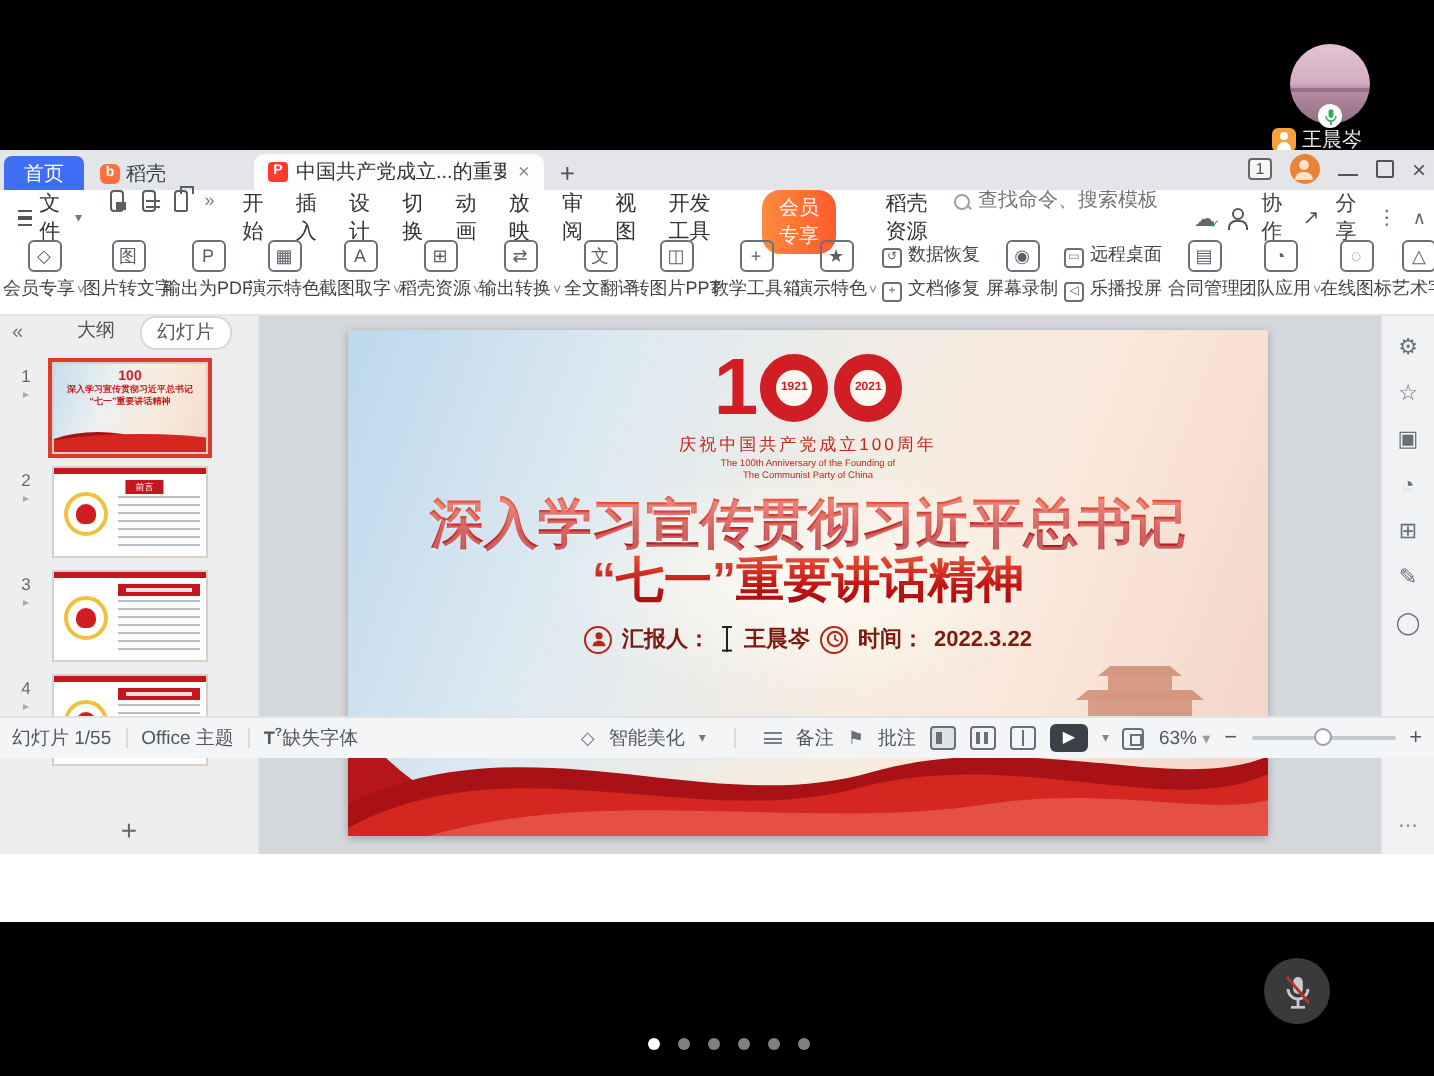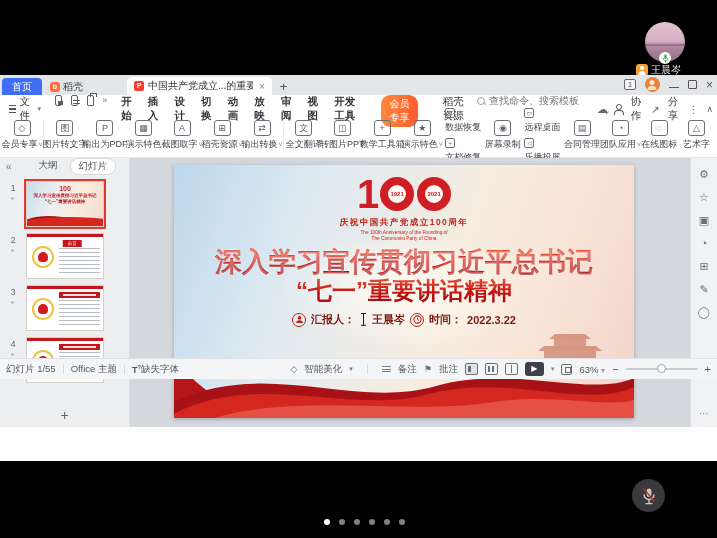--- a/index.html
+++ b/index.html
@@ -49,21 +49,21 @@
   .file-btn { display:flex; align-items:center; gap:4px; padding:0 5px; }
   .burger { width:10px; height:8px; display:flex; flex-direction:column; justify-content:space-between; }
   .burger i { display:block; height:1.2px; background:#555; }
   .caret { font-size:7px; color:#777; }
   .qa-ico { position:relative; width:12px; height:11px; border:1.1px solid #5a5f66; border-radius:2px; margin-left:9px; }
   .qa-save::after { content:""; position:absolute; left:2px; bottom:0; width:5px; height:4px; background:#5a5f66; }
   .qa-grid::after { content:""; position:absolute; left:1px; top:4px; width:7px; height:1.1px; background:#5a5f66; box-shadow:0 3px 0 #5a5f66; }
   .qa-print { border-radius:2px 2px 1px 1px; }
   .qa-print::before { content:""; position:absolute; left:2px; top:-3px; width:5px; height:3px; border:1px solid #5a5f66; border-bottom:none; }
   .more-chev { color:#777; font-size:9px; margin:0 6px 0 8px; }
-  .menu-item { padding:0 8px;font-weight:bold; }
+  .menu-item { padding:0 8px; }
   .pill { background:linear-gradient(90deg,#ff8a3c,#ff5b2e); color:#fff; border-radius:9px; padding:2px 8px; font-size:10px; margin:0 18px; }
   .menu-res { padding:0 7px; }
   .searchbox { display:flex; align-items:center; gap:4px; margin-left:6px; color:#9aa0a8; }
   .s-ico { position:relative; width:8px; height:8px; }
   .s-ico::before { content:""; position:absolute; left:0; top:0; width:6px; height:6px; border:1.2px solid #9aa0a8; border-radius:50%; }
   .s-ico::after { content:""; position:absolute; left:6px; top:6px; width:3px; height:1.2px; background:#9aa0a8; transform:rotate(45deg); }
   .searchbox input { border:none; outline:none; font-size:10px; color:#777; width:108px; background:transparent; }
   .mb-right { margin-left:auto; display:flex; align-items:center; gap:8px; color:#444; }
   .cloud { font-size:11px; color:#666; position:relative; }
   .cloud i { position:absolute; right:-2px; bottom:0; font-style:normal; font-size:6px; color:#2fae57; }
@@ -76,21 +76,21 @@
   .mb-right span.lbl { font-size:10.5px; }
 
   
   .ribbon { height:44px; background:#fff; border-bottom:1px solid #e4e6ea; display:flex; align-items:center; padding:0 2px; }
   .rb-item { width:40px; display:flex; flex-direction:column; align-items:center; gap:2px; }
   .rb-ico { width:17px; height:16px; border:1.1px solid #6a7078; border-radius:3px; color:#5a5f66; font-size:9px; line-height:15px; text-align:center; }
   .rb-label { font-size:9px; color:#40454c; white-space:nowrap; }
   .rb-item.dd .rb-label::after { content:"˅"; font-size:7px; color:#888; margin-left:1px; }
   .rb-sep { width:1px; height:30px; background:#e8eaec; margin:0 1px; }
   .rb-stack { display:flex; flex-direction:column; gap:4px; margin:0 3px; }
-  .rb-srow { display:flex; align-items:flex-start; gap:3px; font-size:9px; color:#40454c; white-space:nowrap;flex-direction:column; }
+  .rb-srow { display:flex; align-items:flex-end; gap:3px; font-size:9px; color:#40454c; white-space:nowrap; }
   .rb-srow .g { width:10px; height:10px; border:1px solid #6a7078; border-radius:2px; font-size:6px; line-height:9px; text-align:center; color:#5a5f66; }
 
   
   .workspace { position:relative; height:269px; background:#d4d7db; display:flex; }
 
   
   .lpanel { width:130px; background:#eceef0; border-right:1px solid #dcdee2; position:relative; }
   .lp-head { height:17px; display:flex; align-items:center; font-size:9.5px; color:#555; }
   .lp-collapse { padding:0 6px; color:#777; font-size:10px; }
   .lp-tabs { flex:1; display:flex; justify-content:center; gap:4px; }
@@ -125,21 +125,21 @@
   .slide { position:absolute; left:44px; top:7px; width:460px; height:253px; overflow:hidden;
     background:linear-gradient(110deg,#bdd8ec 0%,#dfeaf1 28%,#f7ecdf 58%,#f9e6d9 75%,#f2d2c6 100%);
     box-shadow:0 1px 4px rgba(0,0,0,.25); text-align:center; }
   .slide .glow { position:absolute; left:20%; top:25%; width:60%; height:50%;
     background:radial-gradient(ellipse at center,rgba(255,252,244,.95),rgba(255,252,244,0) 65%); }
   .logo100 { position:relative; display:flex; justify-content:center; align-items:center; gap:3px; margin-top:9px; }
   .logo100 .one { font-size:40px; font-weight:900; color:#d01e24; line-height:40px; letter-spacing:-2px; }
   .ring { width:34px; height:34px; border-radius:50%; border:8px solid #d01e24; background:#fdf8f2;
     display:flex; align-items:center; justify-content:center; }
   .ring span { font-size:6px; font-weight:bold; color:#d01e24; }
-  .logo-cap { position:relative; font-size:8.5px; font-weight:bold; color:#c3261c; letter-spacing:1.5px; margin-top:3px; }
+  .logo-cap { position:relative; font-size:8.5px; font-weight:normal; color:#c3261c; letter-spacing:1.5px; margin-top:3px; }
   .logo-en { position:relative; font-size:5px; color:#c3261c; line-height:6px; transform:scale(.95); }
   .s-title1 { position:relative; margin-top:7px; font-size:27px; line-height:29px; font-weight:900; color:#c8150f;
     background:linear-gradient(180deg,#e8543a 0%,#c01312 60%,#a30d10 100%); -webkit-background-clip:text; background-clip:text;
     -webkit-text-fill-color:transparent; text-shadow:0 1px 1px rgba(255,255,255,.35); }
   .s-title2 { position:relative; font-size:24px; line-height:27px; font-weight:900;
     background:linear-gradient(180deg,#e8543a 0%,#c01312 60%,#a30d10 100%); -webkit-background-clip:text; background-clip:text;
     -webkit-text-fill-color:transparent; }
   .byline { position:relative; margin-top:8px; display:flex; justify-content:center; align-items:center; gap:5px;
     font-size:11px; color:#7c1c11; font-weight:bold; }
   .by-ico { width:14px; height:14px; border-radius:50%; border:1.3px solid #b5261b; display:flex; align-items:center; justify-content:center; }

